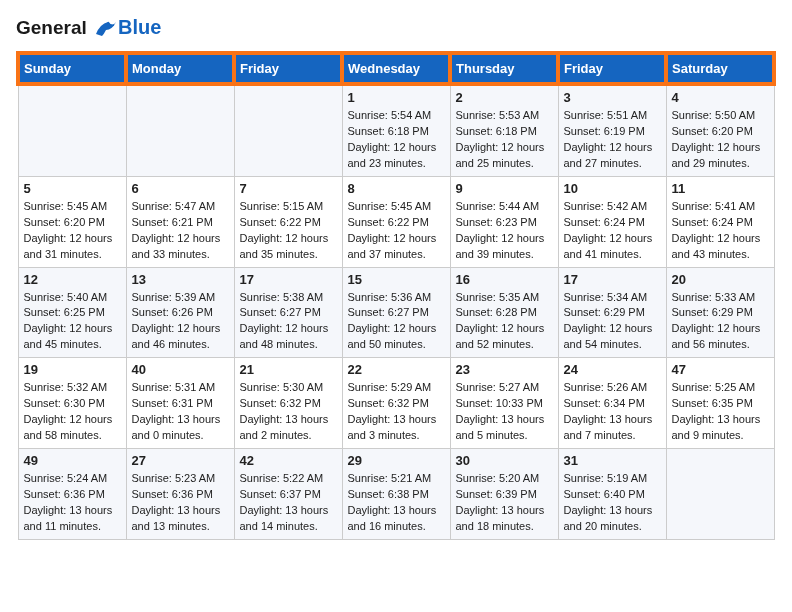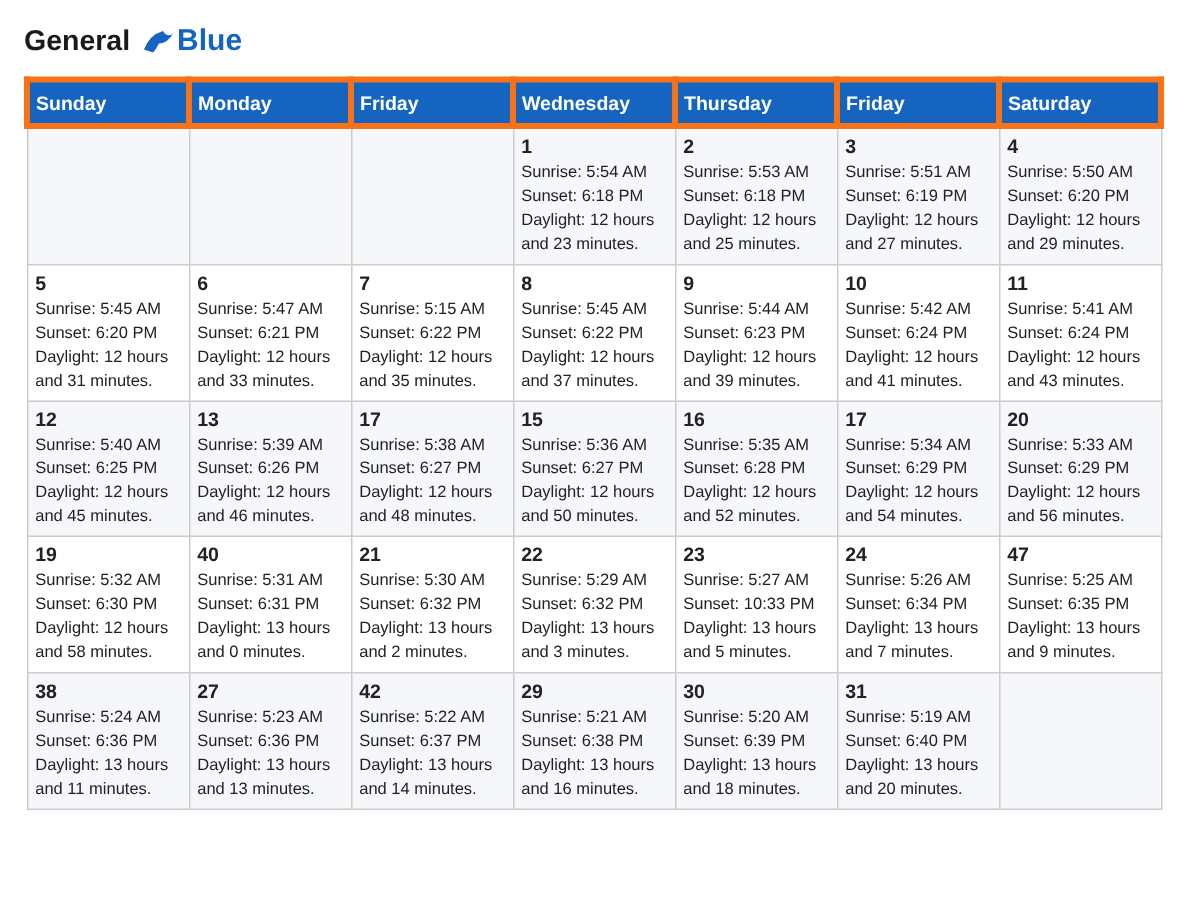--- a/index.html
+++ b/index.html
@@ -297,21 +297,21 @@
         <td>
           <span class="day-num">47</span>
           <div class="day-info">Sunrise: 5:25 AM
 Sunset: 6:35 PM
 Daylight: 13 hours
 and 9 minutes.</div>
         </td>
       </tr>
       <tr>
         <td>
-          <span class="day-num">38</span>
+          <span class="day-num">49</span>
           <div class="day-info">Sunrise: 5:24 AM
 Sunset: 6:36 PM
 Daylight: 13 hours
 and 11 minutes.</div>
         </td>
         <td>
           <span class="day-num">27</span>
           <div class="day-info">Sunrise: 5:23 AM
 Sunset: 6:36 PM
 Daylight: 13 hours

